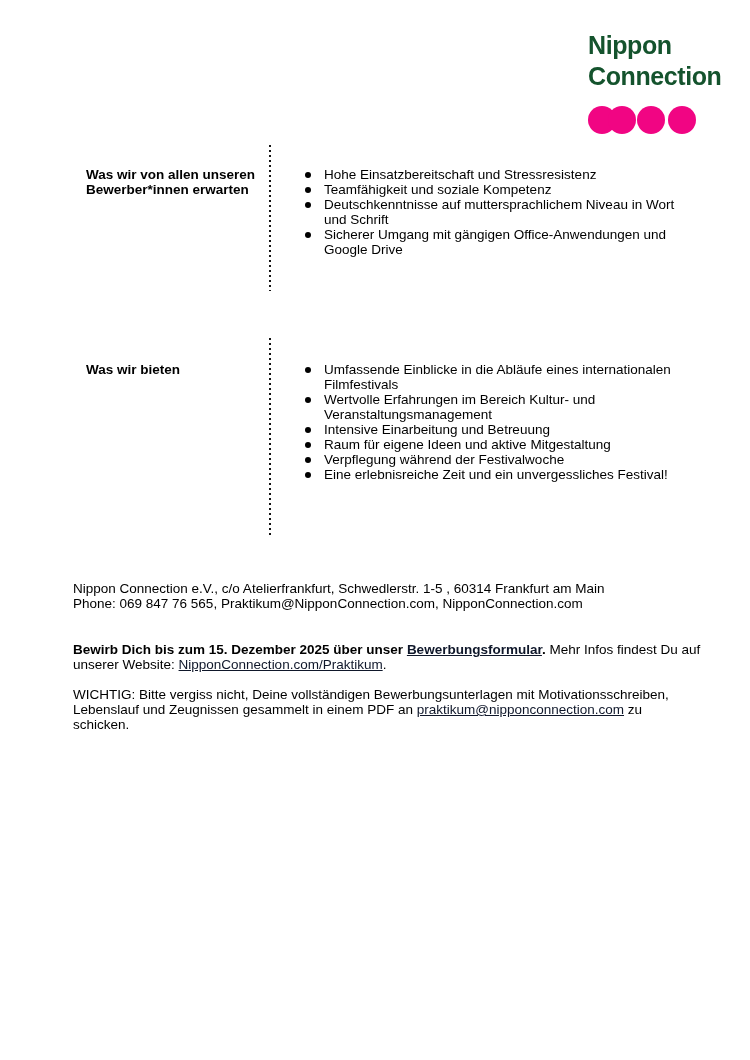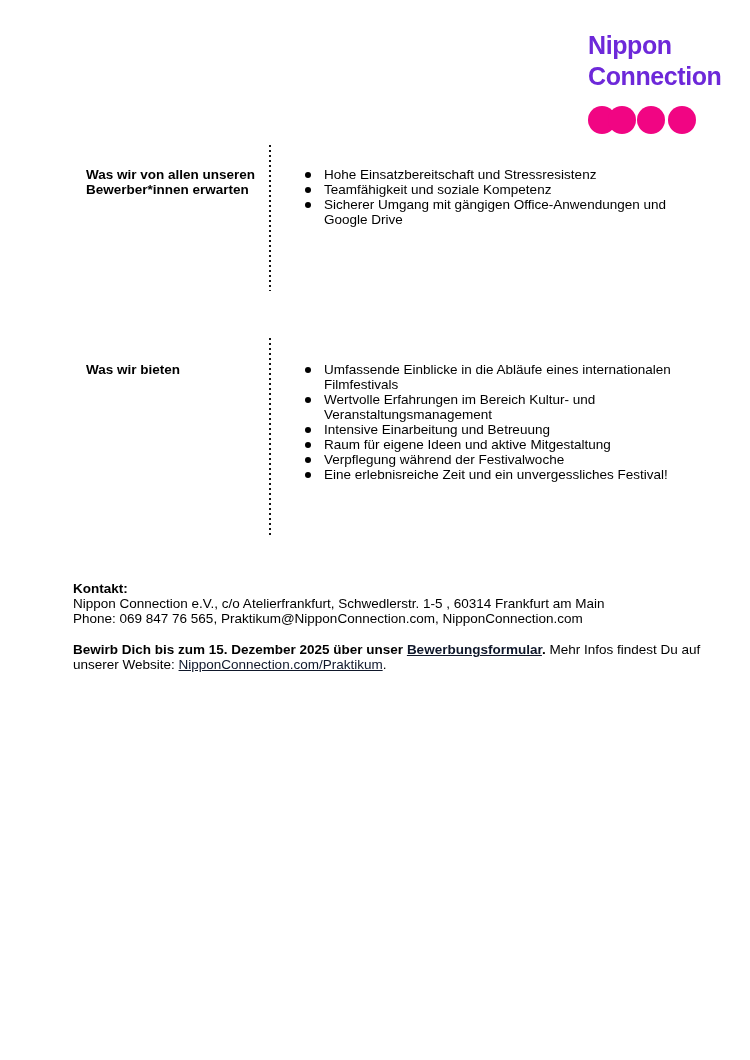--- a/index.html
+++ b/index.html
@@ -14,21 +14,21 @@
     line-height: 15px;
     color: #000000;
     overflow: hidden;
   }
 
   
   .logo {
     position: absolute;
     left: 588px;
     top: 30px;
-    color: #6d28d9;
+    color: #14532d;
     font-weight: 700;
     font-size: 25px;
     line-height: 31px;
     letter-spacing: -0.4px;
     white-space: nowrap;
   }
   .logo-dots {
     position: absolute;
     left: 588px;
     top: 106px;
@@ -120,40 +120,41 @@
     <span class="logo-dot d3"></span>
     <span class="logo-dot d4"></span>
   </div>
 
   <section class="section section-expectations">
     <div class="section-label">Was wir von allen unseren Bewerber*innen erwarten</div>
     <div class="dotted-divider"></div>
     <ul class="bullets">
       <li>Hohe Einsatzbereitschaft und Stressresistenz</li>
       <li>Teamfähigkeit und soziale Kompetenz</li>
+      <li>Deutschkenntnisse auf muttersprachlichem Niveau in Wort und Schrift</li>
       <li>Sicherer Umgang mit gängigen Office-Anwendungen und Google Drive</li>
     </ul>
   </section>
 
   <section class="section section-offer">
     <div class="section-label">Was wir bieten</div>
     <div class="dotted-divider"></div>
     <ul class="bullets">
       <li>Umfassende Einblicke in die Abläufe eines internationalen Filmfestivals</li>
       <li>Wertvolle Erfahrungen im Bereich Kultur- und Veranstaltungsmanagement</li>
       <li>Intensive Einarbeitung und Betreuung</li>
       <li>Raum für eigene Ideen und aktive Mitgestaltung</li>
       <li>Verpflegung während der Festivalwoche</li>
       <li>Eine erlebnisreiche Zeit und ein unvergessliches Festival!</li>
     </ul>
   </section>
 
   <div class="text-block contact-block">
-    <p class="bold">Kontakt:</p>
     <p>Nippon Connection e.V., c/o Atelierfrankfurt, Schwedlerstr. 1-5 , 60314 Frankfurt am Main</p>
     <p>Phone: 069 847 76 565, Praktikum@NipponConnection.com, NipponConnection.com</p>
   </div>
 
   <p class="text-block apply-block"><span class="bold">Bewirb Dich bis zum 15. Dezember 2025 über unser </span><a class="doc-link bold" href="#">Bewerbungsformular</a><span class="bold">.</span><span> Mehr Infos findest Du auf unserer Website: </span><a class="doc-link" href="#">NipponConnection.com/Praktikum</a><span>.</span></p>
 
+  <p class="text-block important-block"><span>WICHTIG: Bitte vergiss nicht, Deine vollständigen Bewerbungsunterlagen mit Motivationsschreiben, Lebenslauf und Zeugnissen gesammelt in einem PDF an </span><a class="doc-link" href="#">praktikum@nipponconnection.com</a><span> zu schicken.</span></p>
 
 
 </div>
 
 </body></html>

